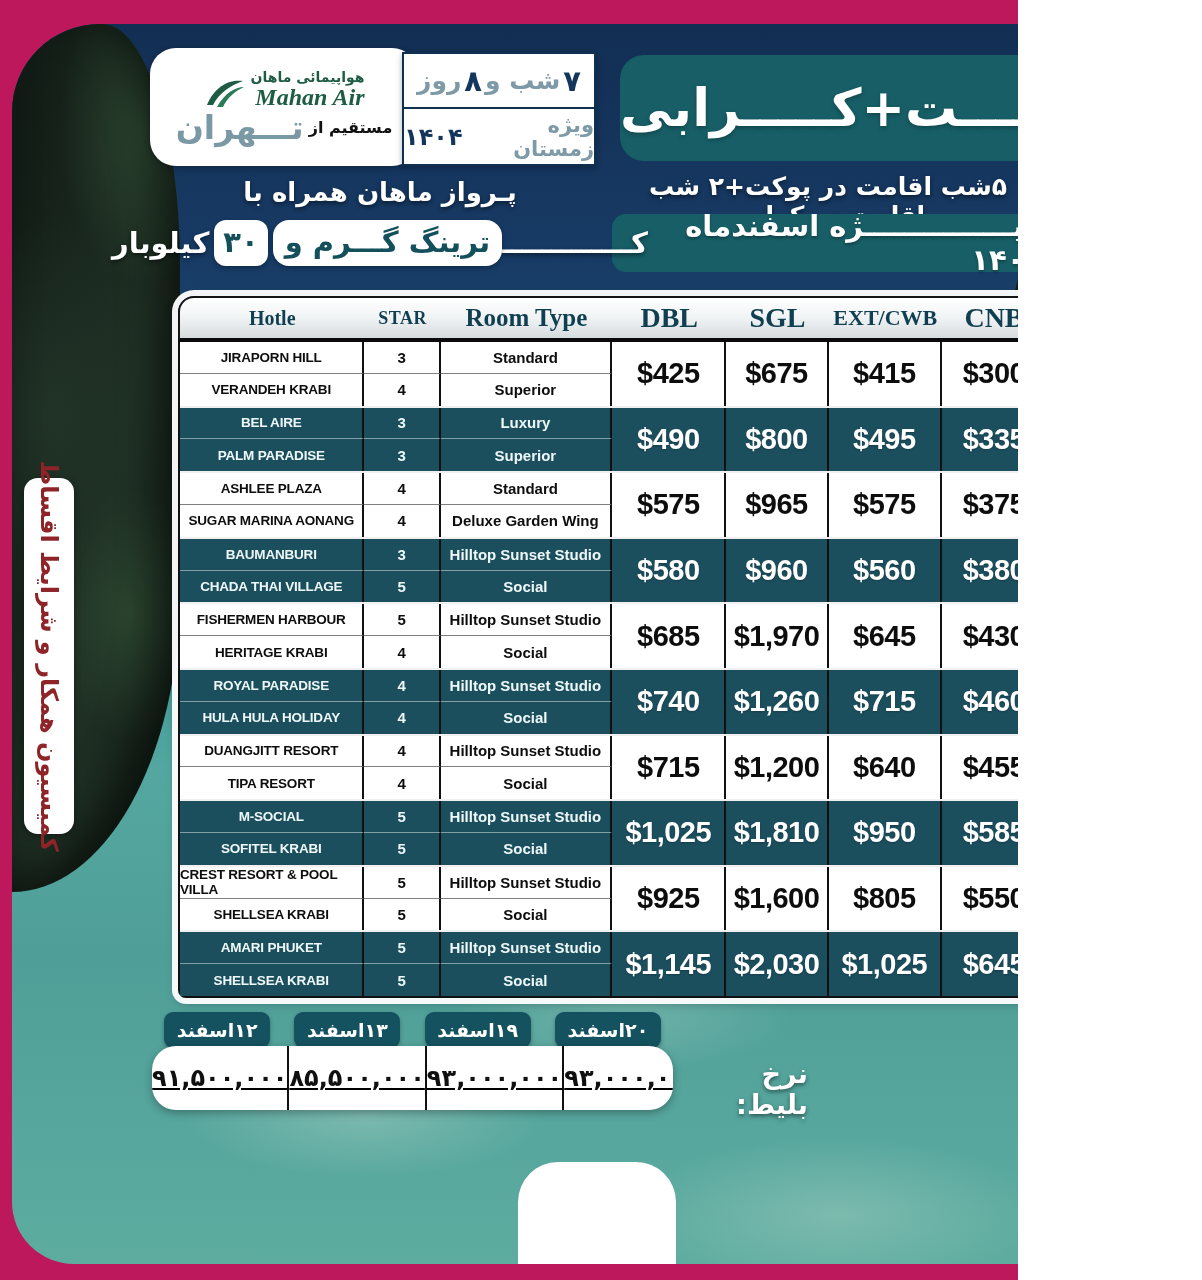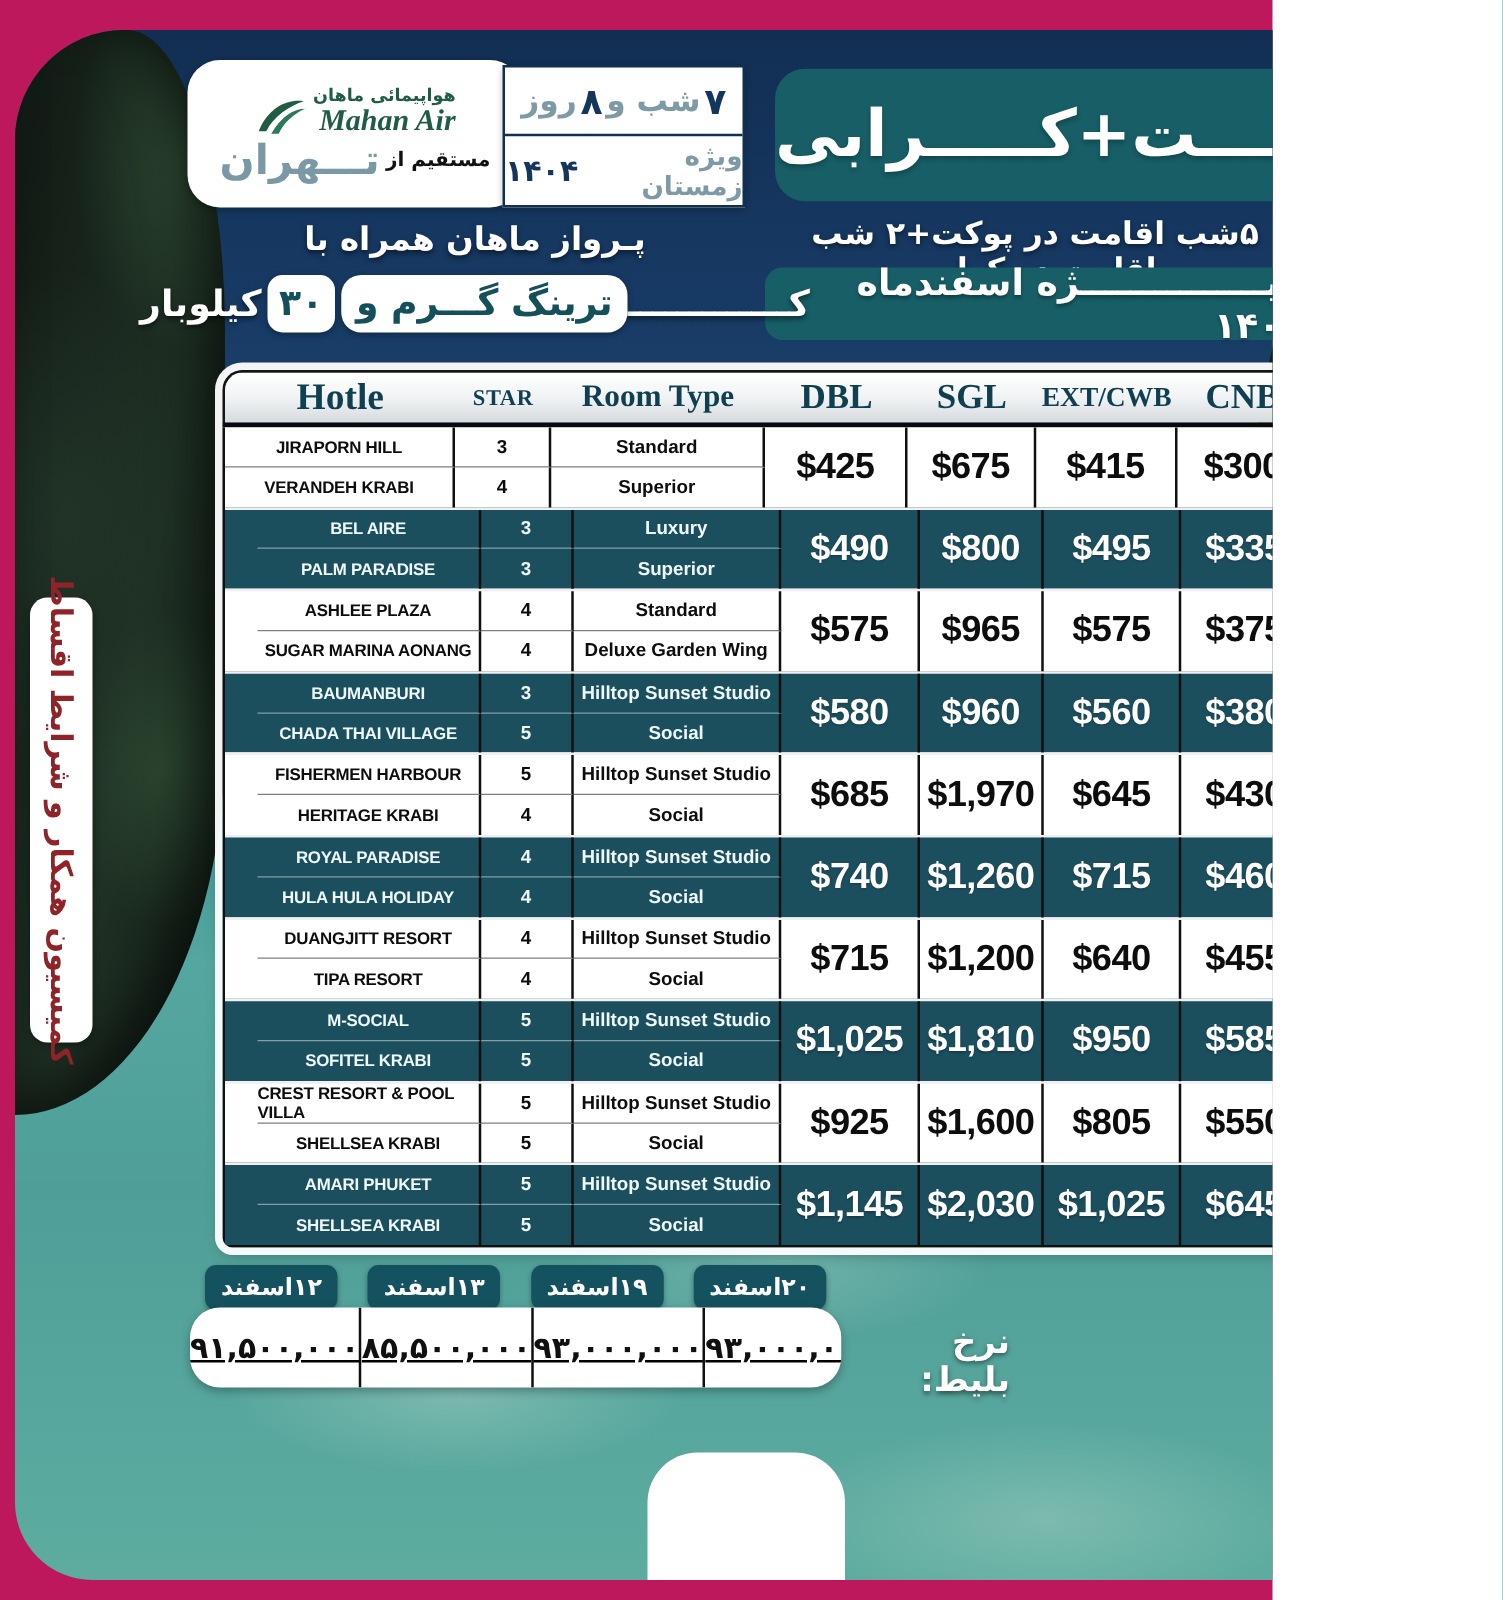--- a/index.html
+++ b/index.html
@@ -88,29 +88,29 @@
     white-space:nowrap;direction:rtl;color:#8e2328;font-size:24px;font-weight:800;}
 
   
   .price-table{position:absolute;left:178px;top:296px;width:870px;z-index:5;border-radius:16px 16px 8px 8px;overflow:hidden;
     box-shadow:0 0 0 6px rgba(255,255,255,.95),0 4px 12px rgba(0,0,0,.35);}
   .t-head{height:46px;display:grid;grid-template-columns:21.3% 8.8% 19.8% 13.2% 11.8% 13.1% 12%;
     background:linear-gradient(180deg,#ffffff 0%,#f0f3f4 50%,#d6dbde 100%);
     border:2px solid #141414;border-bottom:4px solid #0a0a0a;border-radius:16px 16px 0 0;box-sizing:border-box;
     font-family:"Liberation Serif","DejaVu Serif",serif;color:#113f52;}
   .t-head .hc{display:flex;align-items:center;justify-content:center;font-weight:700;}
-  .t-head .hc:nth-child(1){font-size:30px;}
+  .t-head .hc:nth-child(1){font-size:20px;}
   .t-head .hc:nth-child(2){font-size:18px;letter-spacing:.5px;}
   .t-head .hc:nth-child(3){font-size:25px;}
   .t-head .hc:nth-child(4),.t-head .hc:nth-child(5),.t-head .hc:nth-child(7){font-size:28px;}
   .t-head .hc:nth-child(6){font-size:22px;}
   .t-body{border:2.5px solid #101010;border-top:none;background:#fff;box-sizing:border-box;}
   .group{display:grid;grid-template-columns:21.3% 8.8% 19.8% 13.2% 11.8% 13.1% 12%;grid-auto-rows:31.8px;background:#ffffff;color:#0d0d0d;}
   .group.teal{background:#1c4f5e;color:#eef8f8;}
-  .group + .group{border-top:2.5px solid #f0f0f0;padding-left:26px;}
+  .group + .group{border-top:2.5px solid #f0f0f0;}
   .c{display:flex;align-items:center;justify-content:center;border-right:2px solid #101010;font-weight:700;overflow:hidden;}
   .col1{grid-column:1;} .col2{grid-column:2;} .col3{grid-column:3;} .col4{grid-column:4;}
   .col5{grid-column:5;} .col6{grid-column:6;} .col7{grid-column:7;border-right:none;}
   .r1{grid-row:1;border-bottom:1.4px solid rgba(0,0,0,.5);}
   .r2{grid-row:2;}
   .teal .r1{border-bottom-color:rgba(255,255,255,.45);}
   .price{grid-row:1/3;font-size:29px;font-weight:800;letter-spacing:-.5px;font-family:"Liberation Sans","DejaVu Sans",sans-serif;}
   .teal .price{color:#ffffff;text-shadow:0 1px 2px rgba(0,0,0,.25);}
   .hotel{font-size:13.5px;letter-spacing:-.2px;font-family:"Liberation Sans","DejaVu Sans",sans-serif;}
   .star{font-size:15px;font-family:"Liberation Sans","DejaVu Sans",sans-serif;}

